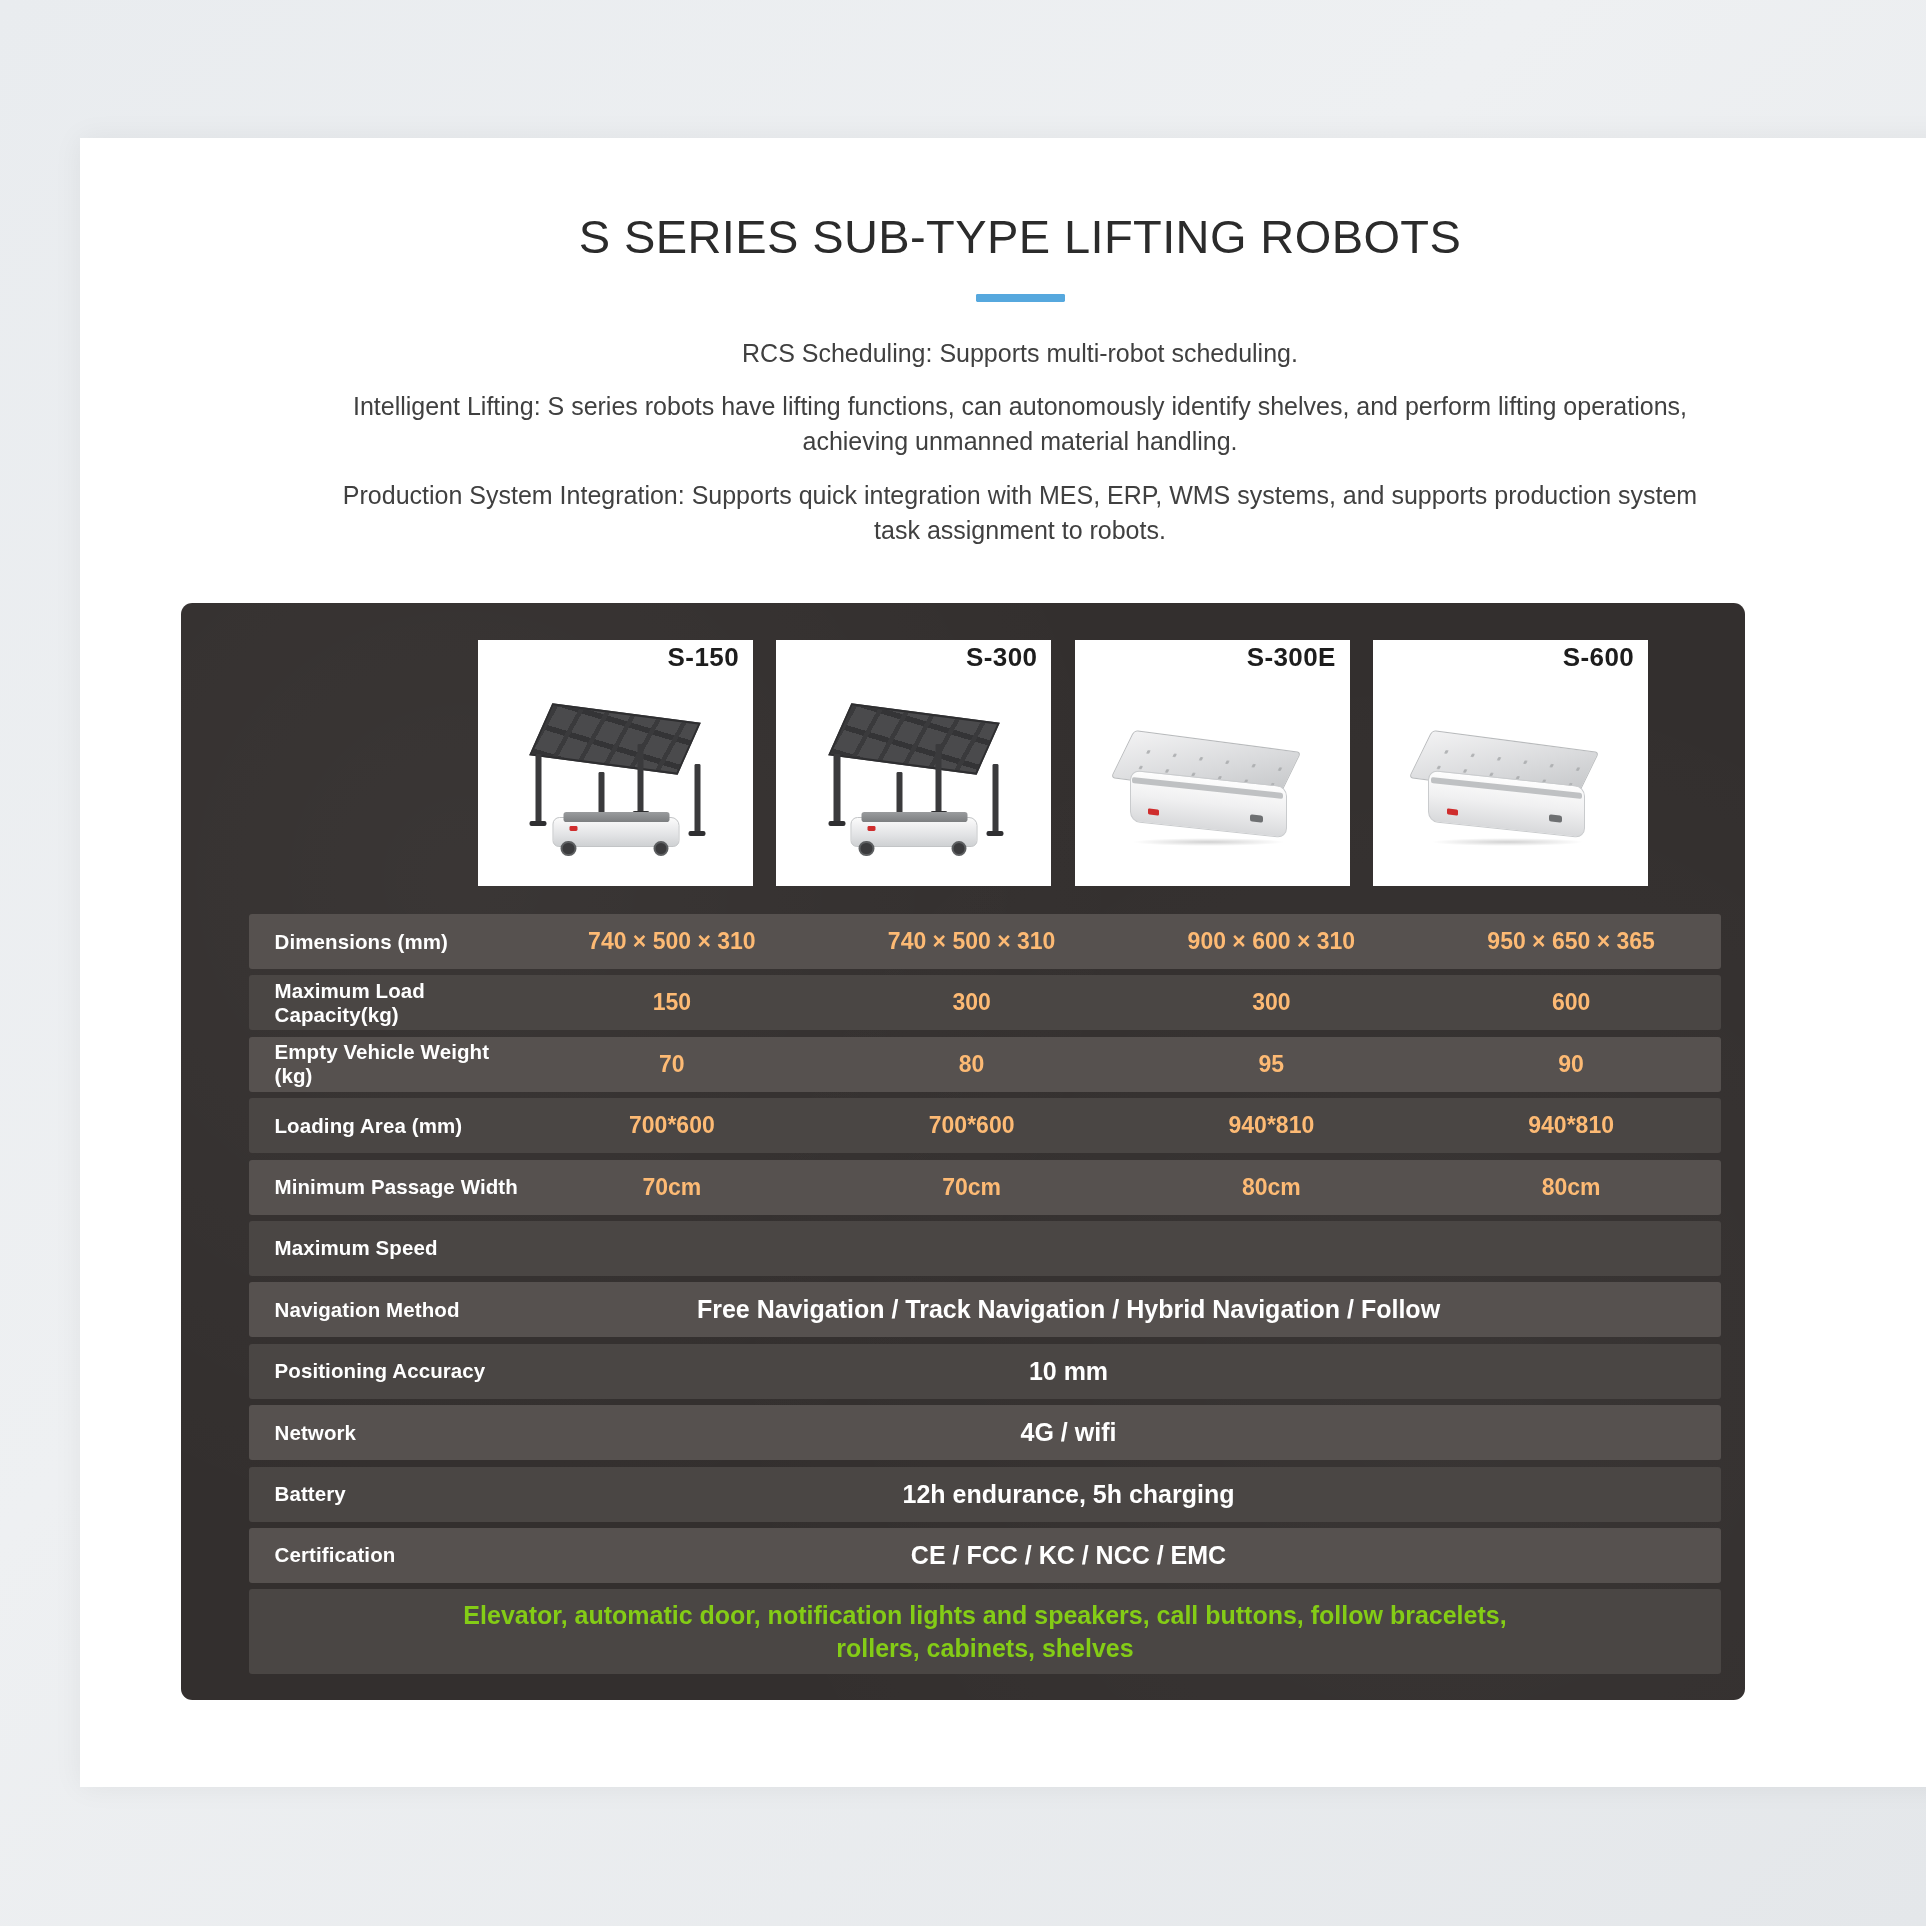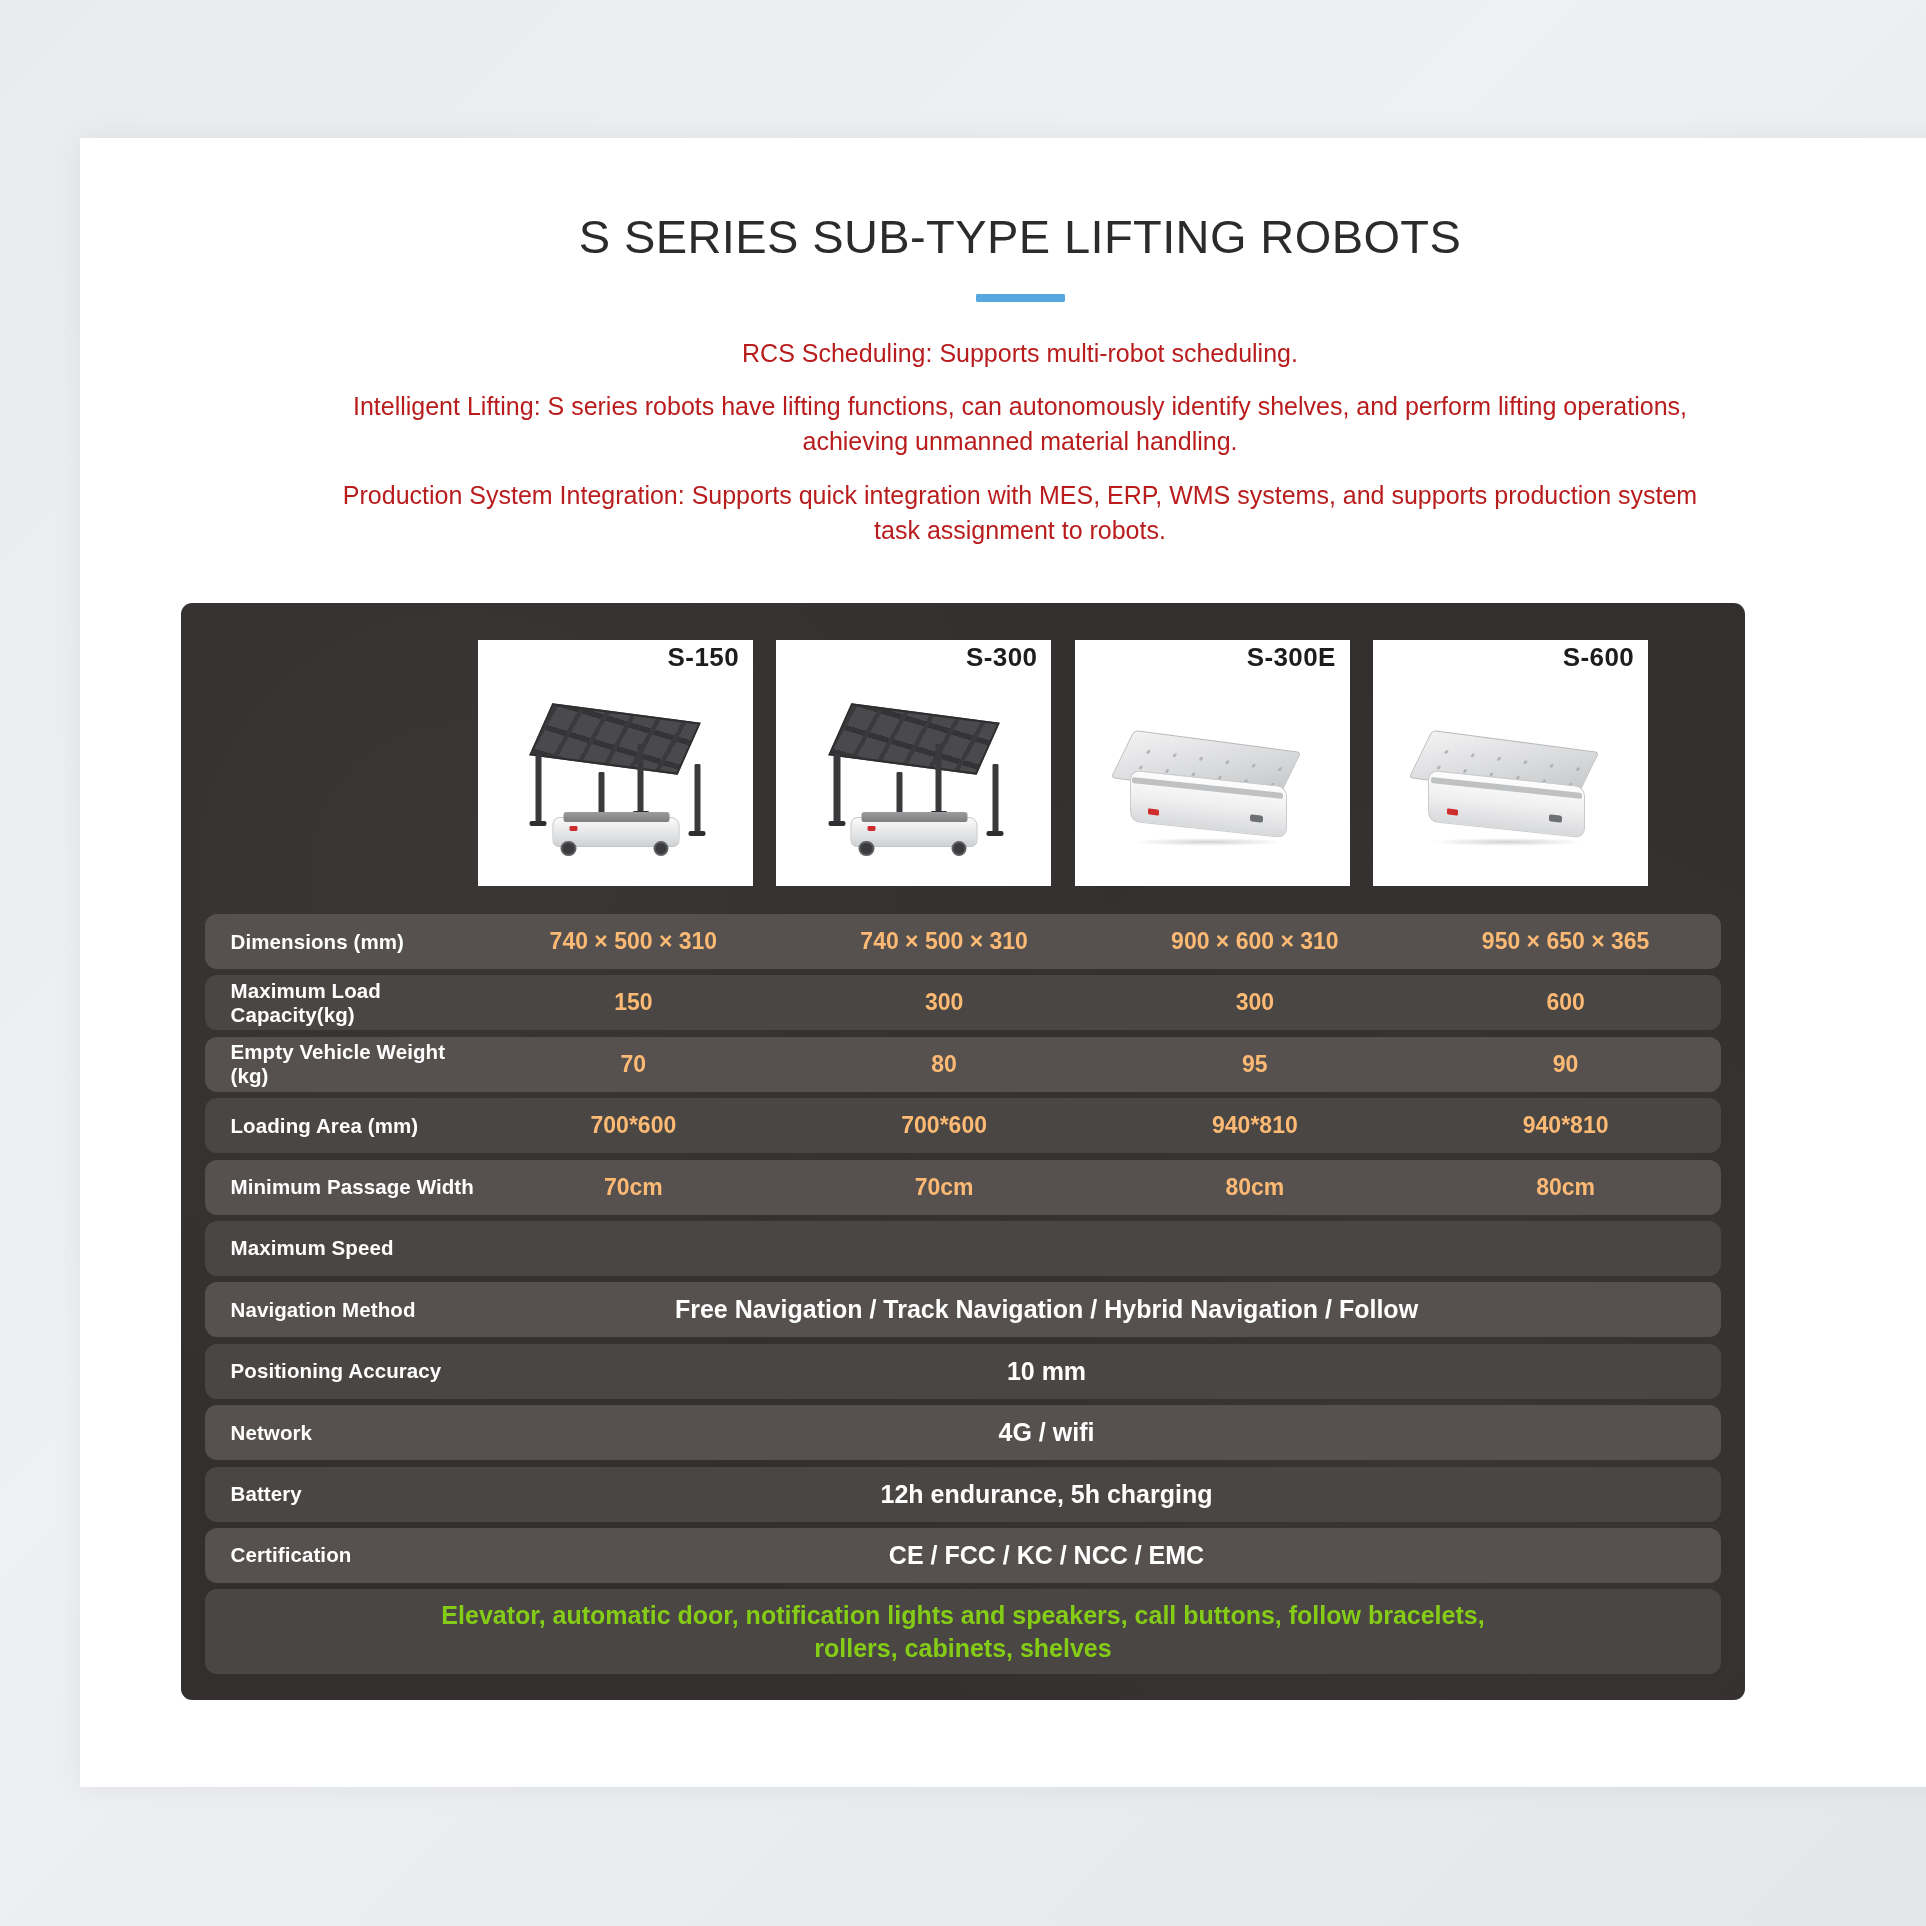--- a/index.html
+++ b/index.html
@@ -36,21 +36,21 @@
   .rule {
     width: 89px;
     height: 7.8px;
     background: #56a8de;
     margin: 30px auto 0 auto;
     border-radius: 1.4px;
   }
   .intro {
     margin: 34px auto 0 auto;
     width: 1387px;
-    color: #b91c1c;
+    color: #404040;
     font-size: 25px;
     line-height: 35px;
     text-align: center;
   }
   .intro p {
     margin: 0 0 18.4px 0;
   }
   .intro p.last {
     margin-bottom: 0;
   }
@@ -285,24 +285,25 @@
     position: absolute;
     left: 24px;
     top: 311px;
     width: 1516px;
   }
   .row {
     position: relative;
     height: 55px;
     margin-bottom: 6.4px;
     background: #56514f;
-    border-radius: 12px;
+    border-radius: 3px;
     box-sizing: border-box;
     display: flex;
     align-items: center;
+    margin-left: 44px;
   }
   .row.alt { background: #4a4644; }
   .row .label {
     width: 273px;
     flex: 0 0 273px;
     padding-left: 25.5px;
     box-sizing: border-box;
     color: #ffffff;
     font-size: 20.5px;
     font-weight: bold;

